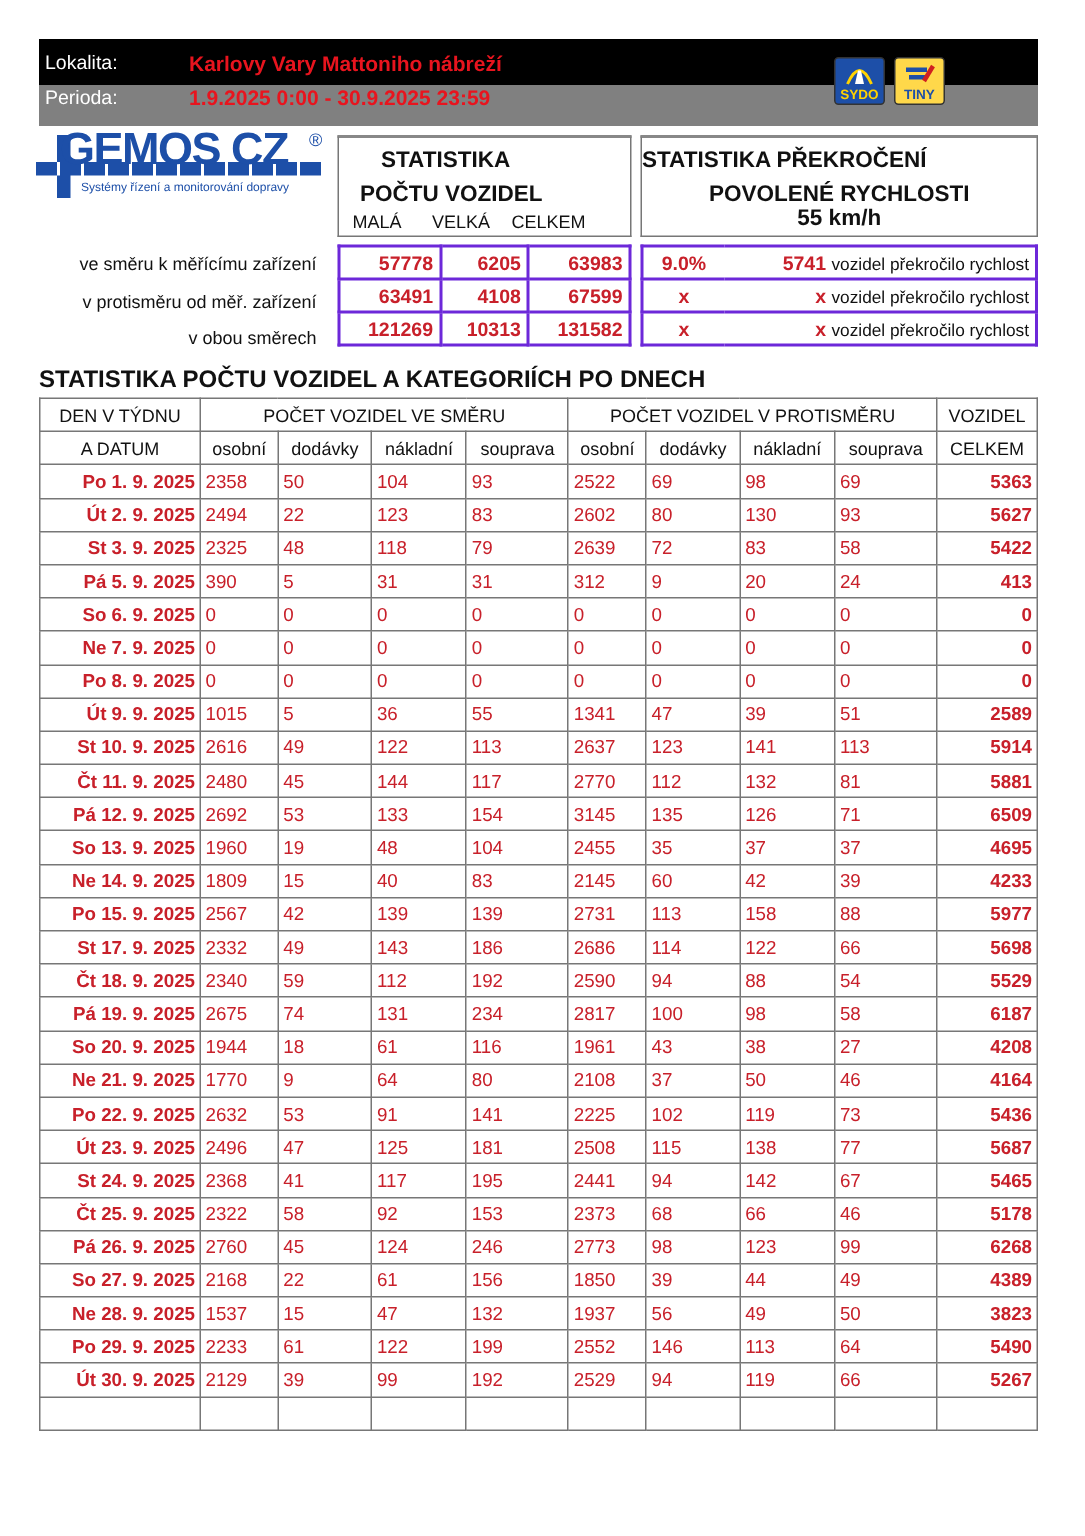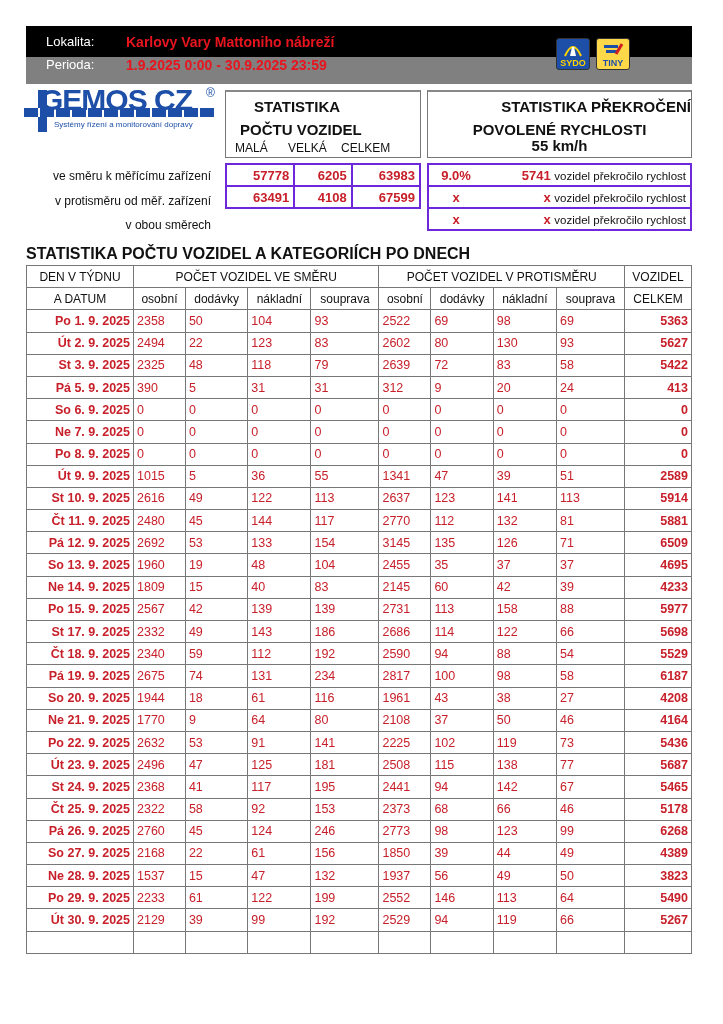--- a/index.html
+++ b/index.html
@@ -1,20 +1,20 @@
 <!DOCTYPE html>
 <html><head>
 <meta charset="utf-8">
 <style>
   * { box-sizing: border-box; }
   body { margin: 0; background: #fff; width: 723px; height: 1024px; position: relative; font-family: "Liberation Sans", sans-serif; overflow: hidden; }
   #hdr { position: absolute; left: 26px; top: 26px; width: 666px; height: 58px; }
   #hdr .row1 { height: 31px; background: #000; display: flex; align-items: center; }
   #hdr .row2 { height: 27px; background: #808080; display: flex; }
-  #hdr .lbl { color: #fff; font-size: 13px; width: 100px; padding-left: 20px; }
+  #hdr .lbl { color: #fff; font-size: 13px; width: 100px; padding-left: 4px; }
   #hdr .val { color: #e8141e; font-size: 14px; font-weight: bold; }
   .badge { position: absolute; top: 12px; width: 34px; height: 32px; border-radius: 3px; border: 1px solid #333; font-size: 9px; font-weight: bold; display: flex; flex-direction: column; align-items: center; justify-content: flex-end; padding-bottom: 1px; }
   #sydo { left: 530px; background: #1d4fa8; color: #ffd200; }
   #tiny { left: 570px; background: #ffd84a; color: #1d4fa8; }
   #logo { position: absolute; left: 24px; top: 86px; width: 200px; height: 50px; }
   #logo .cz { position: absolute; left: 16px; top: -3px; font-size: 30px; font-weight: bold; color: #1d4fa8; letter-spacing: -1px; }
   #logo .reg { position: absolute; left: 182px; top: 0; font-size: 12px; color: #1d4fa8; }
   #logo .bar { position: absolute; left: 0; top: 22px; width: 190px; height: 9px; background: repeating-linear-gradient(90deg,#1d4fa8 0 14px,#fff 14px 16px); }
   #logo .vbar { position: absolute; left: 14px; top: 4px; width: 9px; height: 42px; background: #1d4fa8; }
   #logo .sub { position: absolute; left: 30px; top: 34px; font-size: 8px; color: #1d4fa8; }
@@ -72,40 +72,45 @@
 
 <div class="box" id="stat1">
   <div class="btitle" style="position:absolute;left:28px;top:6px;">STATISTIKA</div>
   <div class="btitle" style="position:absolute;left:14px;top:29px;">POČTU VOZIDEL</div>
   <div style="position:absolute;left:9px;top:49px;font-size:12px;color:#111;">MALÁ</div>
   <div style="position:absolute;left:62px;top:49px;font-size:12px;color:#111;">VELKÁ</div>
   <div style="position:absolute;left:115px;top:49px;font-size:12px;color:#111;">CELKEM</div>
 </div>
 
 <div class="box" id="stat2">
-  <div class="btitle" style="position:absolute;left:0;width:100%;text-align:right;top:6px;">STATISTIKA PŘEKROČENÍ</div>
+  <div class="btitle" style="position:absolute;left:0;width:100%;text-align:left;top:6px;">STATISTIKA PŘEKROČENÍ</div>
   <div class="btitle" style="position:absolute;left:0;width:100%;text-align:center;top:29px;">POVOLENÉ RYCHLOSTI</div>
   <div class="btitle" style="position:absolute;left:0;width:100%;text-align:center;top:45px;">55 km/h</div>
 </div>
 
 <div class="sumlbl" style="top:169px;">ve směru k měřícímu zařízení</div>
 <div class="sumlbl" style="top:194px;">v protisměru od měř. zařízení</div>
 <div class="sumlbl" style="top:218px;">v obou směrech</div>
 
 <table class="sum" style="left:225px;top:163px;width:196px;">
   <tbody>
       <tr>
         <td>57778</td>
         <td>6205</td>
         <td>63983</td>
       </tr>
   <tr>
         <td>63491</td>
         <td>4108</td>
         <td>67599</td>
+      </tr>
+  <tr>
+        <td>121269</td>
+        <td>10313</td>
+        <td>131582</td>
       </tr>
 </tbody>
   </table>
 
 <table class="sum" style="left:427px;top:163px;width:265px;">
   <tbody>
       <tr>
         <td style="width:55px;text-align:center;border-right:none;">9.0%</td>
         <td style="border-left:none;"><span>5741</span> <span style="font-weight:normal;color:#111;font-size:11.5px;">vozidel překročilo rychlost</span></td>
       </tr>

